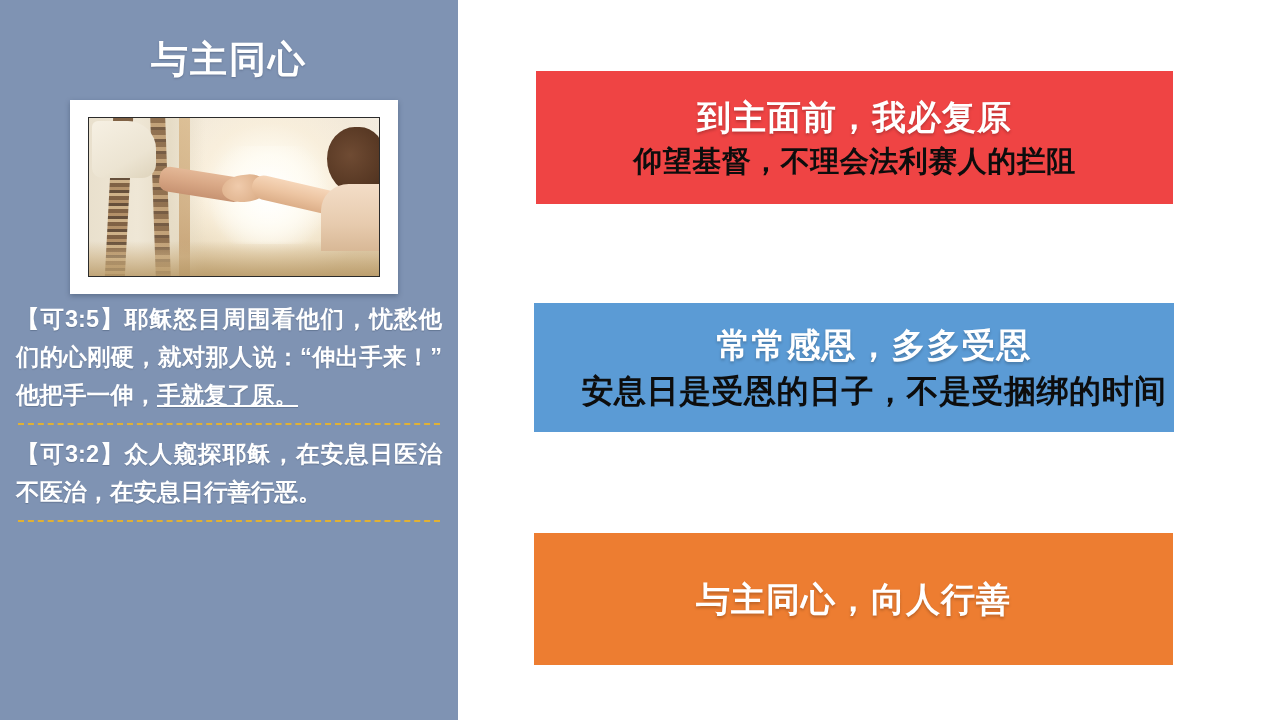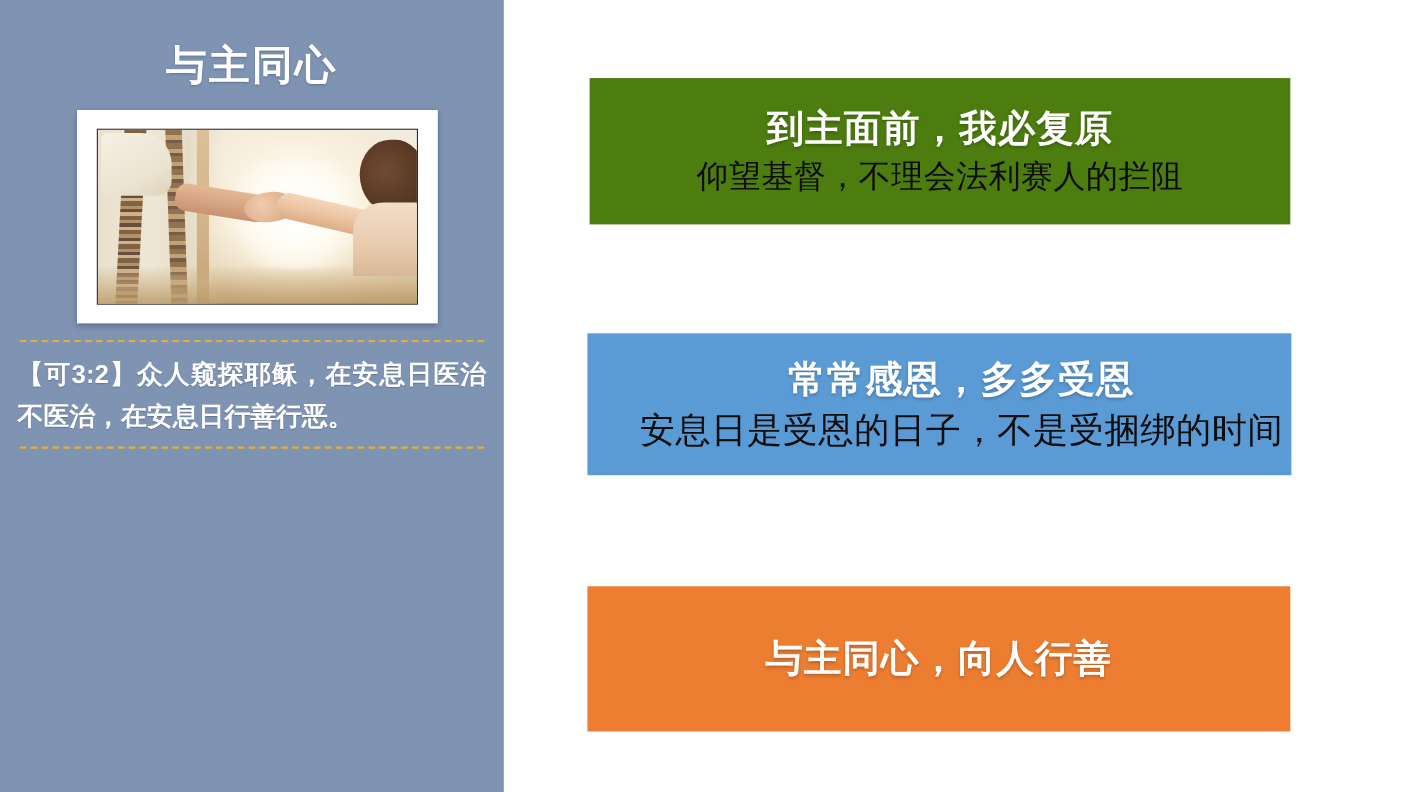--- a/index.html
+++ b/index.html
@@ -232,31 +232,31 @@
     color: #ffffff;
     font-weight: bold;
     font-size: 34px;
     line-height: 1.18;
     letter-spacing: 1px;
     text-shadow: 0 2px 3px rgba(0,0,0,0.22);
     white-space: nowrap;
   }
   .banner .subline {
     color: #0d0d0d;
-    font-weight: normal;
+    font-weight: bold;
     font-size: 29px;
     line-height: 1.2;
     letter-spacing: 0.5px;
     margin-top: 7px;
     white-space: nowrap;
   }
 
   #banner-yellow {
     left: 536px;  top: 71px;  width: 637px;  height: 133px;
-    background: #4d7c0f;
+    background: #ef4444;
   }
   #banner-blue {
     left: 534px;  top: 303px; width: 640px;  height: 129px;
     background: #5b9bd5;
     padding-left: 40px;
   }
   #banner-orange {
     left: 534px;  top: 533px; width: 639px;  height: 132px;
     background: #ed7d31;
   }
@@ -284,20 +284,21 @@
         <div class="arm-left"></div>
         <div class="hand-clasp"></div>
         <div class="arm-right"></div>
         <div class="person-head"></div>
         <div class="person-shoulder"></div>
       </div>
     </div>
 
     <div class="verses">
 
+      <div class="verse"><span>【可3:5】耶稣怒目周围看他们，忧愁他们的心刚硬，就对那人说：“伸出手来！”他把手一伸，</span><u>手就复了原。</u></div>
 
       <div class="divider"></div>
 
       <div class="verse"><span>【可3:2】众人窥探耶稣，在安息日医治不医治，在安息日行善行恶。</span></div>
 
       <div class="divider"></div>
 
 
     </div>
   </div>

